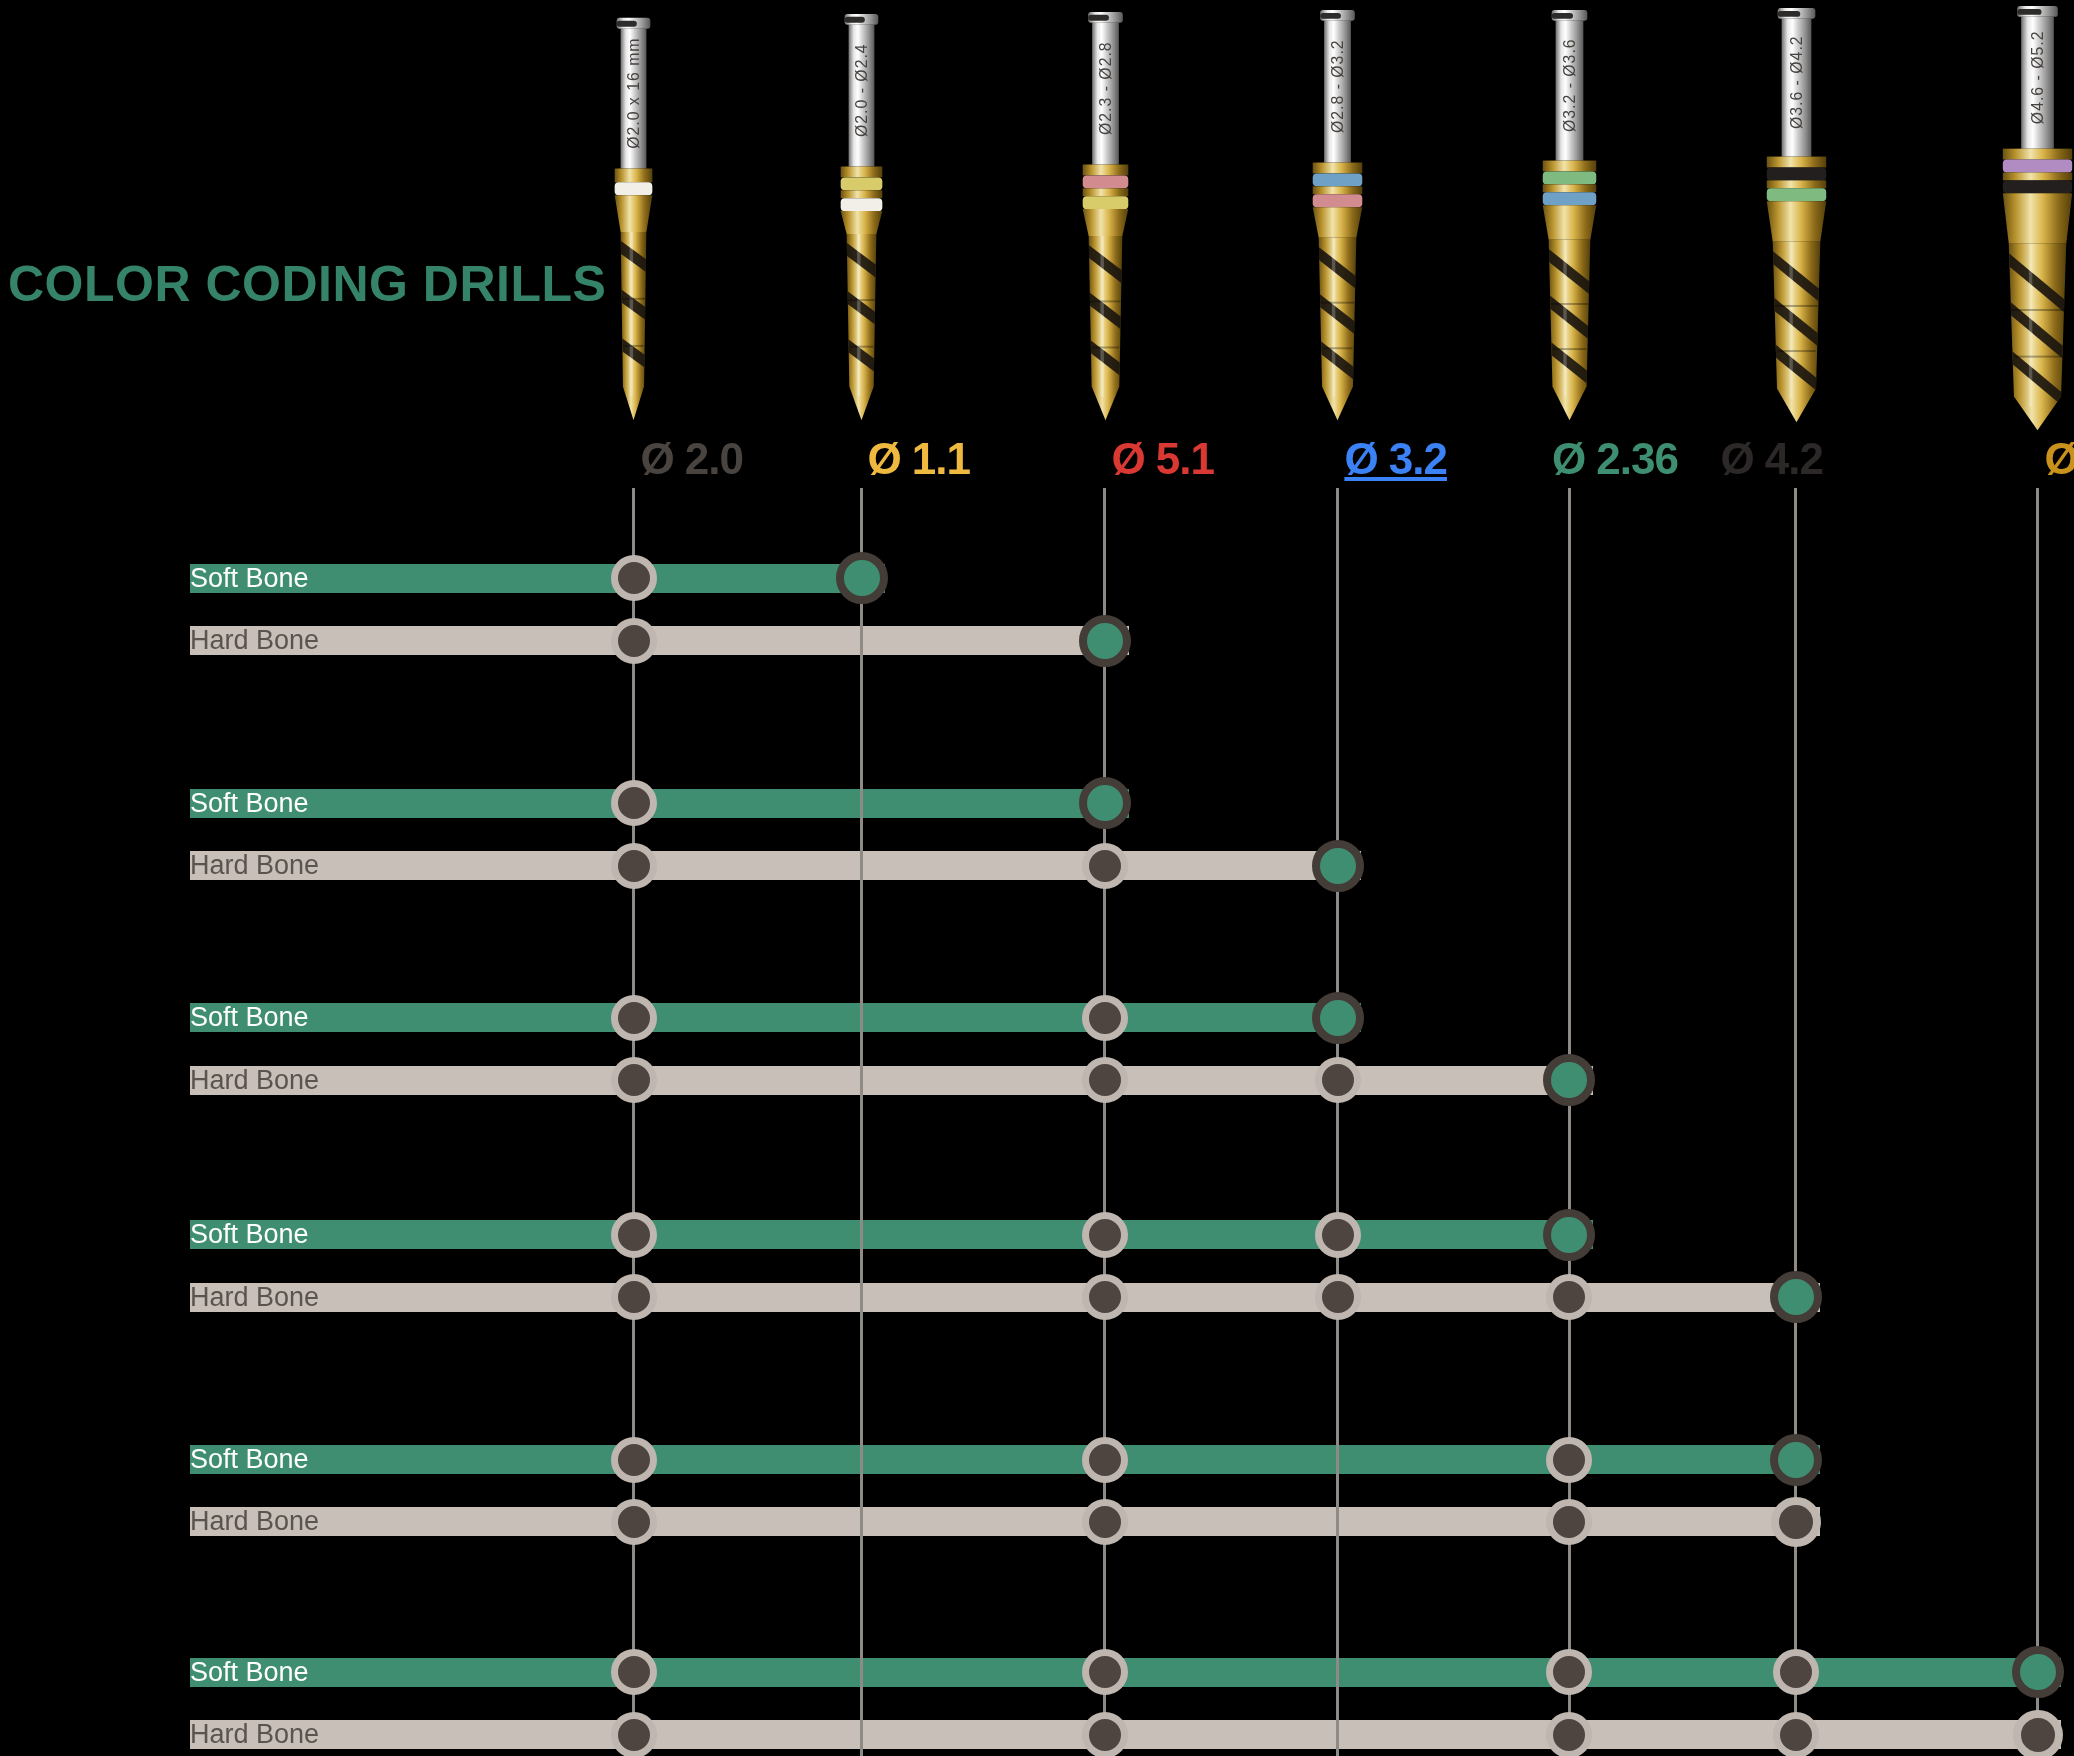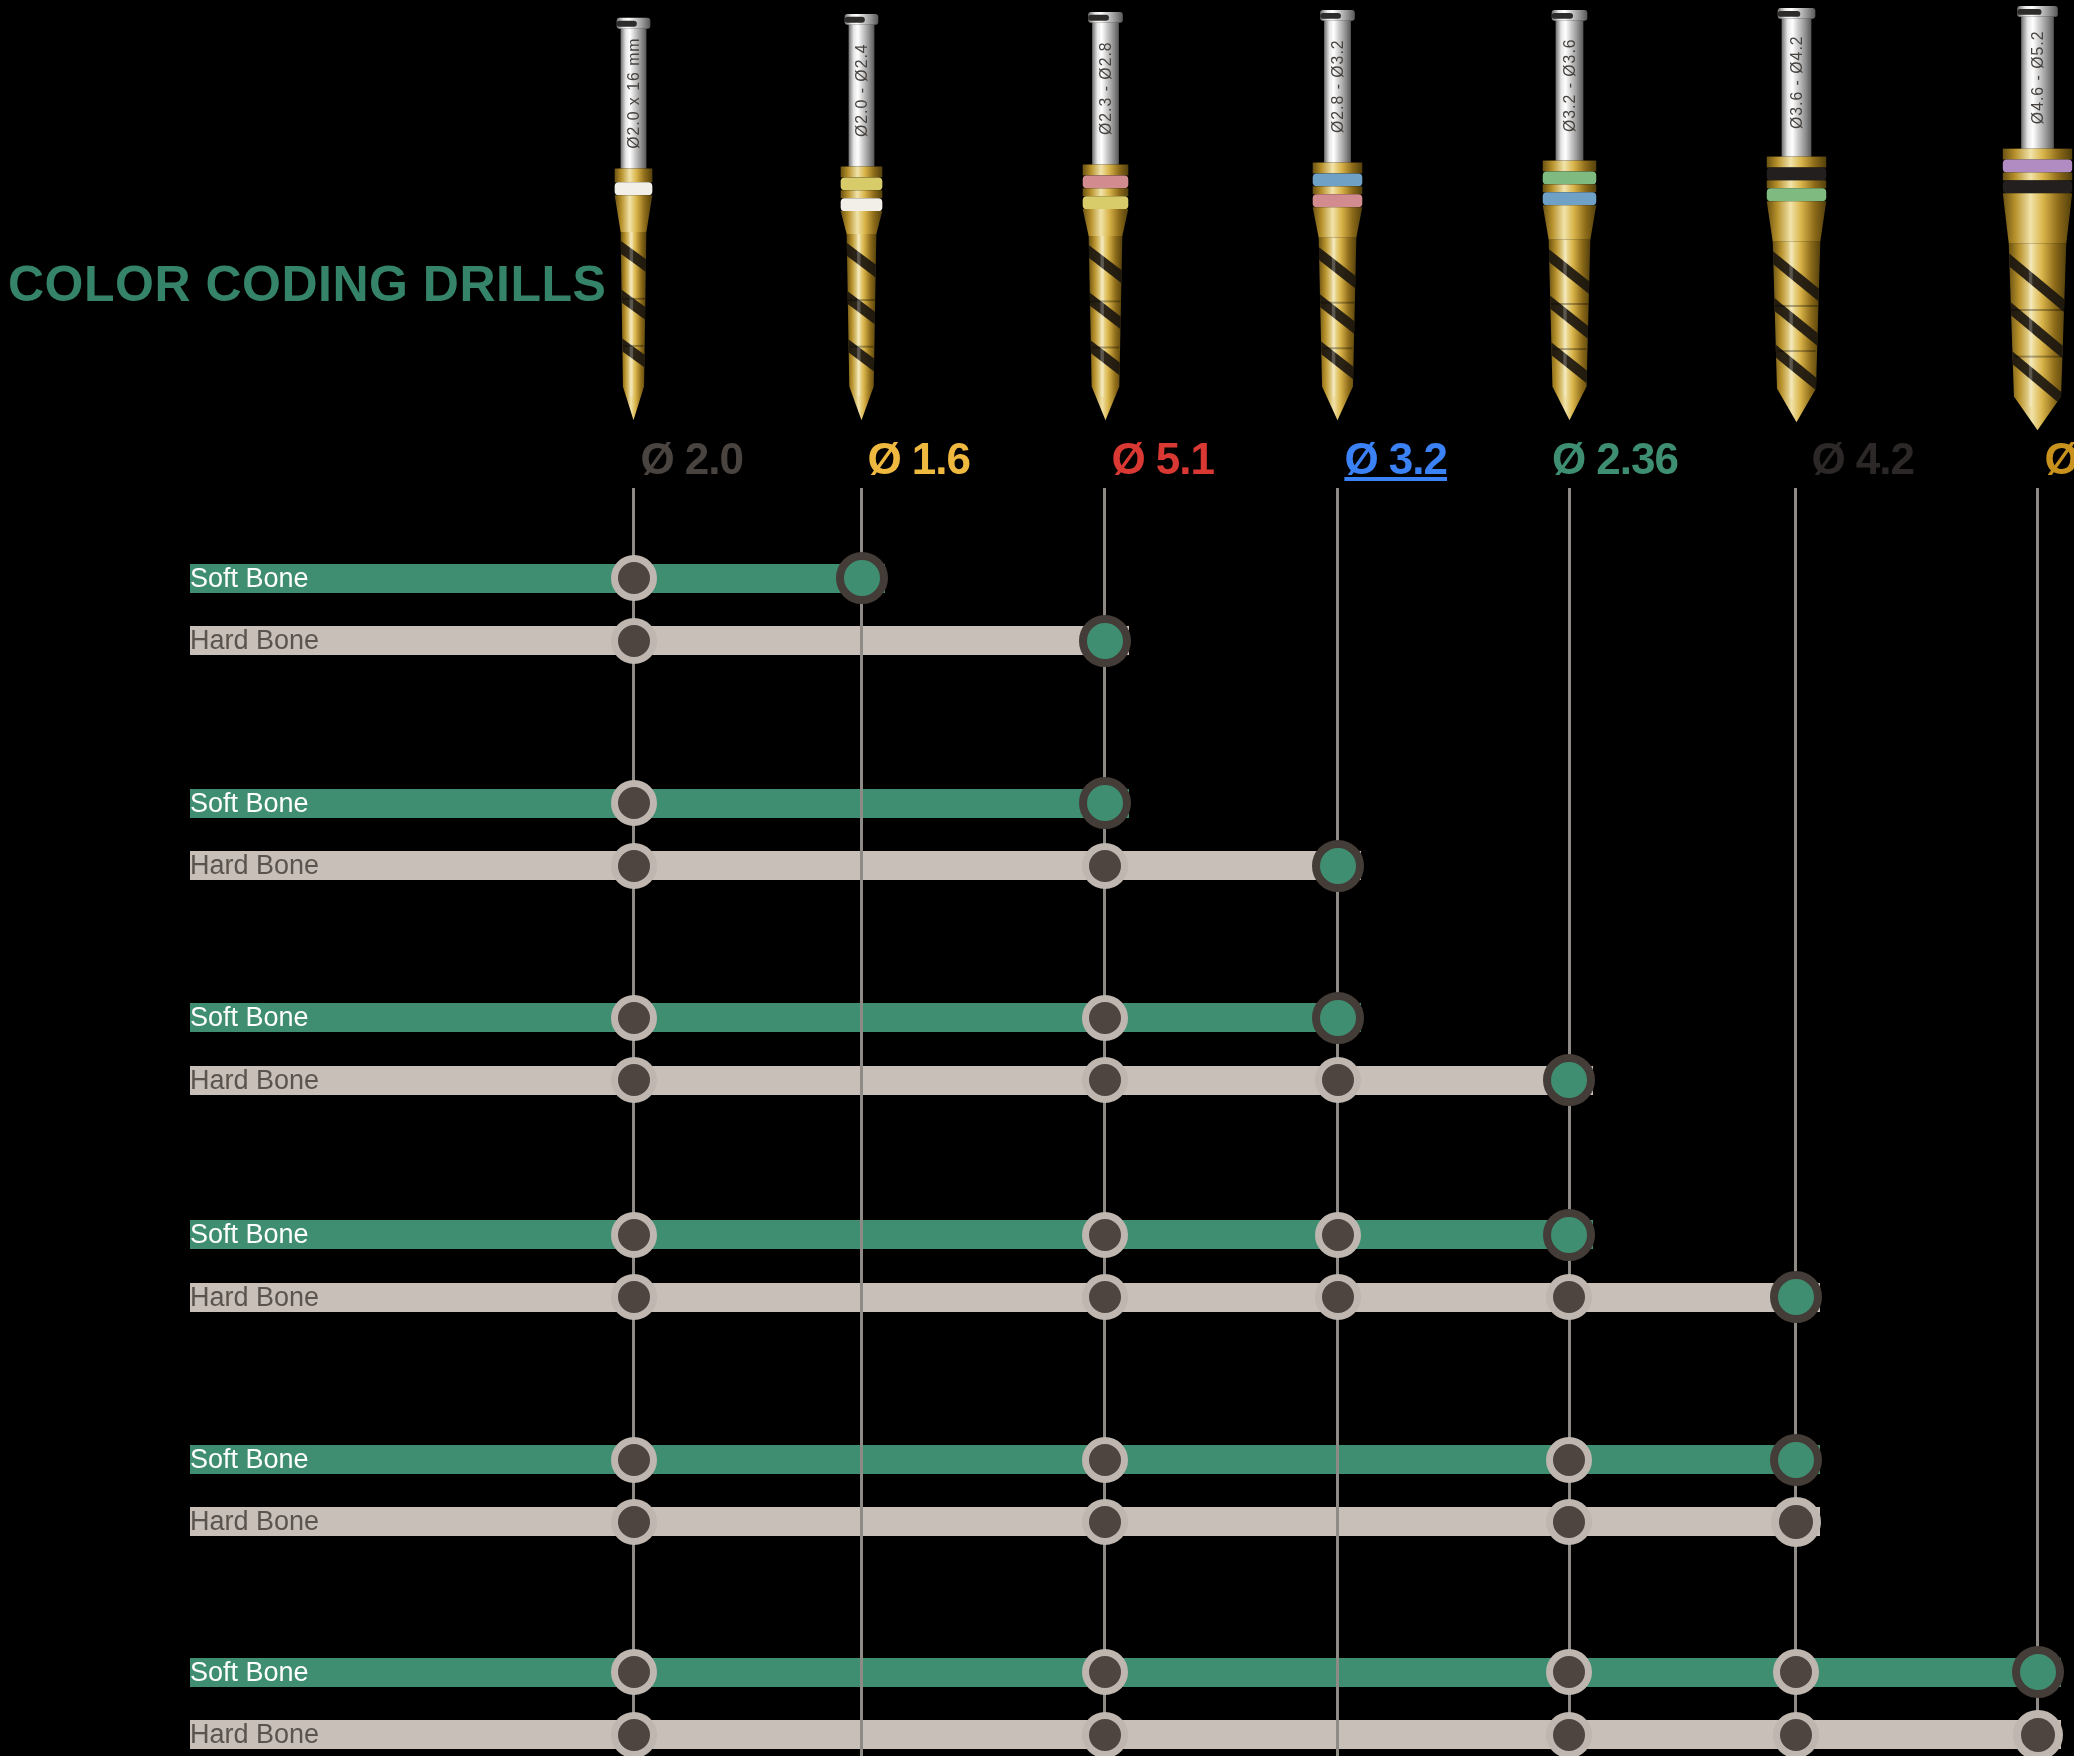--- a/index.html
+++ b/index.html
@@ -312,25 +312,25 @@
       <div class="col-line" style="left: 632px; height: 1268px; background: rgb(142, 138, 134);"></div>
       <div class="col-line" style="left: 860px; height: 1268px; background: rgb(142, 138, 134);"></div>
       <div class="col-line" style="left: 1103px; height: 1268px; background: rgb(142, 138, 134);"></div>
       <div class="col-line" style="left: 1336px; height: 1268px; background: rgb(142, 138, 134);"></div>
       <div class="col-line" style="left: 1568px; height: 1268px; background: rgb(142, 138, 134);"></div>
       <div class="col-line" style="left: 1794px; height: 1268px; background: rgb(142, 138, 134);"></div>
       <div class="col-line" style="left: 2036px; height: 1268px; background: rgb(142, 138, 134);"></div>
     </div>
   <div id="labels-layer">
       <div class="dia-label" style="left: 525px; color: rgb(74, 68, 64);">Ø 2.0</div>
-      <div class="dia-label" style="left: 752px; color: rgb(239, 185, 63);">Ø 1.6</div>
+      <div class="dia-label" style="left: 752px; color: rgb(239, 185, 63);">Ø 1.1</div>
       <div class="dia-label" style="left: 996px; color: rgb(218, 56, 50);">Ø 5.1</div>
       <div class="dia-label" style="left: 1229px; color: #3b82f6; text-decoration: underline;">Ø 3.2</div>
       <div class="dia-label" style="left: 1460px; color: rgb(62, 142, 114);">Ø 2.36</div>
-      <div class="dia-label" style="left: 1696px; color: rgb(43, 40, 39);">Ø 4.2</div>
+      <div class="dia-label" style="left: 1605px; color: rgb(43, 40, 39);">Ø 4.2</div>
       <div class="dia-label" style="left: 1929px; color: rgb(200, 146, 29);">Ø 5.2</div>
     </div>
   <div id="rows-layer">
       <div class="bar" style="left: 190px; top: 564px; width: 695px; background: rgb(63, 142, 114);"></div>
       <div class="bar-label" style="left: 190px; top: 564px; color: rgb(255, 255, 255);">Soft Bone</div>
       <div class="dot" style="left: 611px; top: 555px; width: 32px; height: 32px; border: 7px solid rgb(190, 182, 175); background: rgb(78, 69, 64);"></div>
       <div class="dot" style="left: 836px; top: 552px; width: 36px; height: 36px; border: 8px solid rgb(68, 60, 55); background: rgb(63, 142, 114);"></div>
       <div class="bar" style="left: 190px; top: 626px; width: 939px; background: rgb(199, 191, 184);"></div>
       <div class="bar-label" style="left: 190px; top: 626px; color: rgb(91, 83, 77);">Hard Bone</div>
       <div class="dot" style="left: 611px; top: 618px; width: 32px; height: 32px; border: 7px solid rgb(190, 182, 175); background: rgb(78, 69, 64);"></div>

